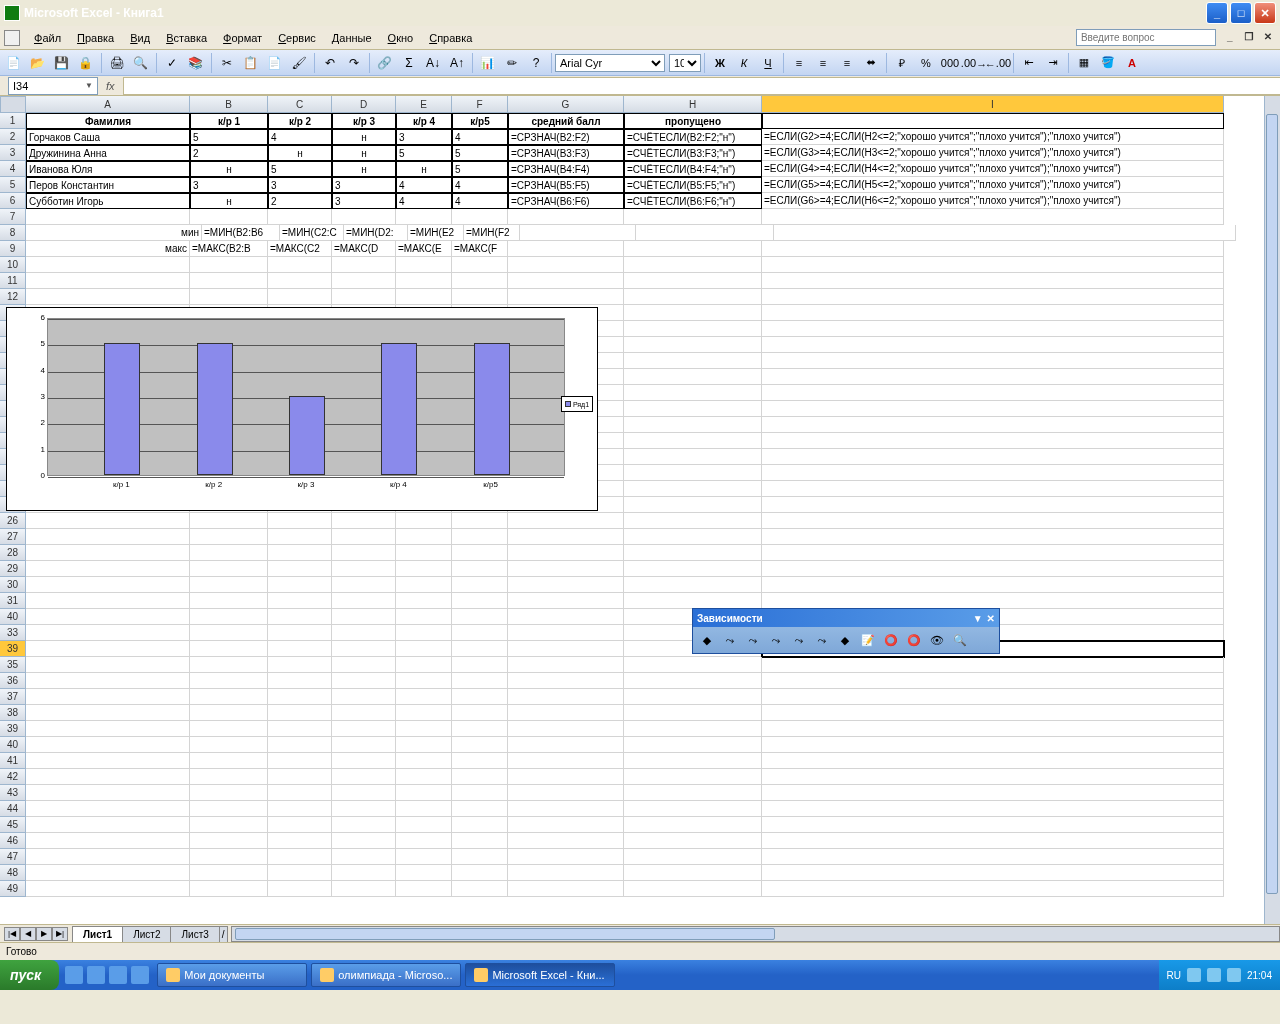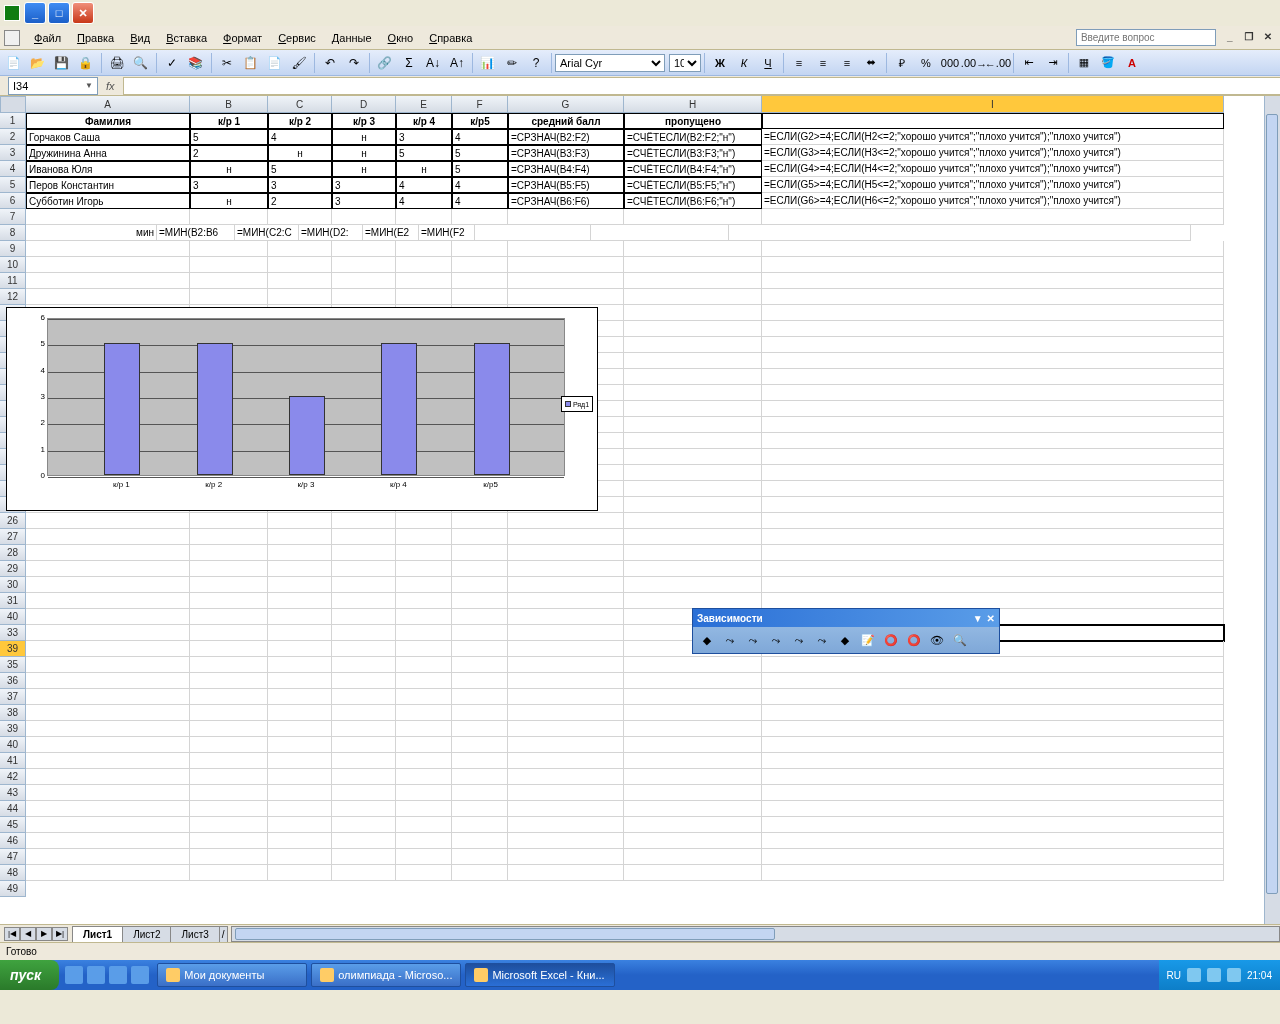--- a/index.html
+++ b/index.html
@@ -100,20 +100,21 @@
 .vscroll-thumb { position:absolute; top:18px; left:1px; width:12px; height:780px; background:#c3d5f2; border:1px solid #7f9db9; border-radius:2px; }
 
 
 .i { font-size:12px; font-family:Arial; }
 </style>
 </head>
 <body>
 
 <div class="titlebar">
   <div class="xl-icon"></div>
+  <div class="title">Microsoft Excel - Книга1</div>
   <div class="win-btns">
     <div class="win-btn win-min">_</div>
     <div class="win-btn win-max">□</div>
     <div class="win-btn win-close">✕</div>
   </div>
 </div>
 
 <div class="menubar">
   <div class="doc-icon"></div>
   <div id="menu-items" style="display: flex;">
@@ -387,26 +388,37 @@
         <div class="cell" style="width: 78px;"></div>
         <div class="cell" style="width: 64px;"></div>
         <div class="cell" style="width: 64px;"></div>
         <div class="cell" style="width: 56px;"></div>
         <div class="cell" style="width: 56px;"></div>
         <div class="cell" style="width: 116px;"></div>
         <div class="cell" style="width: 138px;"></div>
         <div class="cell" style="width: 462px;"></div>
       </div>
       <div class="row">
-        <div class="cell" style="width: 131px; text-align: right;">мин</div>
+        <div class="cell" style="width: 176px; text-align: right;">мин</div>
         <div class="cell" style="width: 78px;">=МИН(B2:B6</div>
         <div class="cell" style="width: 64px;">=МИН(C2:C</div>
         <div class="cell" style="width: 64px;">=МИН(D2:</div>
         <div class="cell" style="width: 56px;">=МИН(E2</div>
         <div class="cell" style="width: 56px;">=МИН(F2</div>
+        <div class="cell" style="width: 116px;"></div>
+        <div class="cell" style="width: 138px;"></div>
+        <div class="cell" style="width: 462px;"></div>
+      </div>
+      <div class="row">
+        <div class="cell" style="width: 164px; text-align: right;">макс</div>
+        <div class="cell" style="width: 78px;">=МАКС(B2:B</div>
+        <div class="cell" style="width: 64px;">=МАКС(C2</div>
+        <div class="cell" style="width: 64px;">=МАКС(D</div>
+        <div class="cell" style="width: 56px;">=МАКС(E</div>
+        <div class="cell" style="width: 56px;">=МАКС(F</div>
         <div class="cell" style="width: 116px;"></div>
         <div class="cell" style="width: 138px;"></div>
         <div class="cell" style="width: 462px;"></div>
       </div>
       <div class="row">
         <div class="cell" style="width: 164px;"></div>
         <div class="cell" style="width: 78px;"></div>
         <div class="cell" style="width: 64px;"></div>
         <div class="cell" style="width: 64px;"></div>
         <div class="cell" style="width: 56px;"></div>

